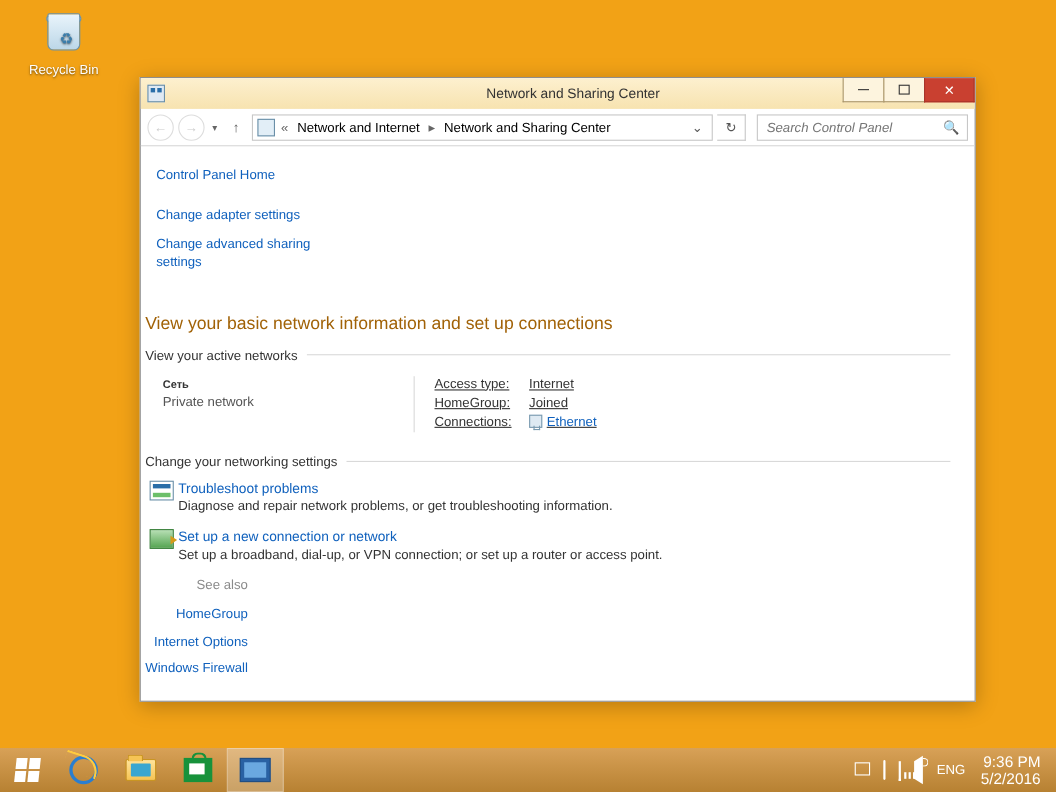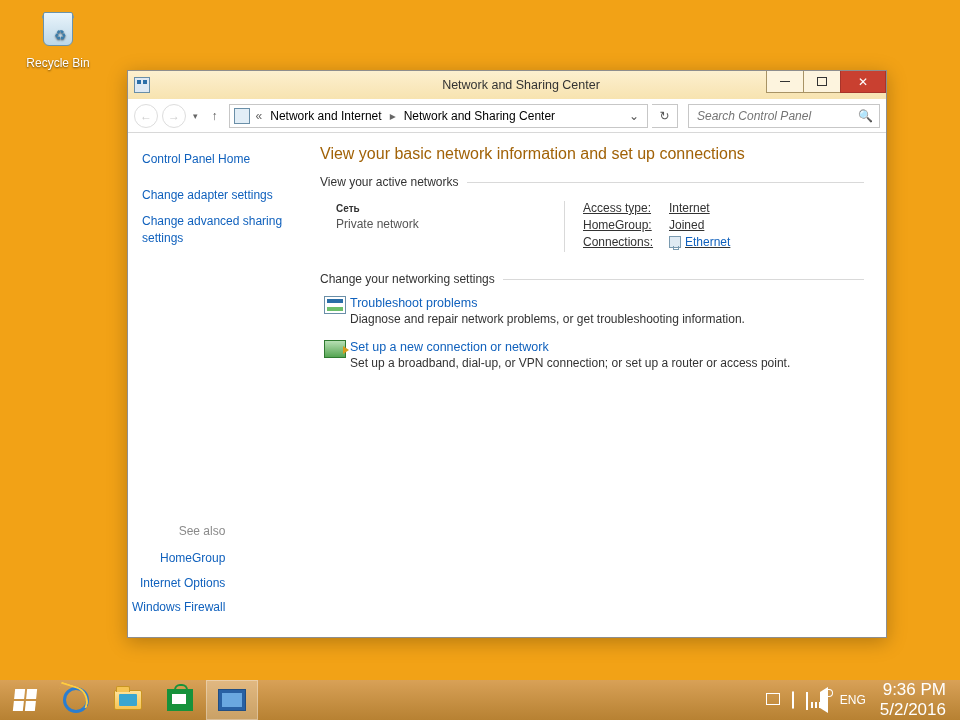--- a/index.html
+++ b/index.html
@@ -35,21 +35,21 @@
   .addrbar { flex:1; height:24px; border:1px solid #c7c7c7; display:flex; align-items:center; padding:0 4px; gap:4px; background:#fff; }
   .addrbar .addr-icon { width:16px; height:16px; background:#e2eef7; border:1px solid #6a8fa8; }
   .crumb { color:#000; cursor:pointer; padding:1px 2px; }
   .chev { color:#666; padding:0 2px; }
   .addr-drop { margin-left:auto; color:#555; padding:0 4px; cursor:pointer; }
   .refresh { width:26px; height:24px; border:1px solid #c7c7c7; border-left:none; display:flex; align-items:center; justify-content:center; cursor:pointer; color:#555; }
   .searchbox { width:192px; height:24px; border:1px solid #c7c7c7; display:flex; align-items:center; padding:0 6px; margin-left:6px; background:#fff; }
   .searchbox input { flex:1; border:none; outline:none; font-size:12px; font-style:italic; color:#777; background:transparent; }
   .searchbox .mag { color:#555; }
 
-  .body { display:flex; height:calc(100% - 28px - 34px); }
+  .body { display:flex; height:calc(100% - 28px - 34px);flex-direction:column; }
   .sidebar { width:188px; padding:18px 14px; }
   .sidelink { color:#1061bd; margin-bottom:10px; cursor:pointer; font-size:12px; line-height:1.35; }
   .seealso-head { color:#8a8a8a; margin-top:0; margin-bottom:12px; }
   .seealso-wrap { position:absolute; bottom:14px; left:4px;text-align:right; }
   .seealso-wrap .sidelink{margin-bottom:8px;}
 
   .content { flex:1; padding:12px 22px 14px 4px; color:#333; position:relative; }
   .content h1 { color:#a16207; font-weight:normal; font-size:16px; margin:0 0 12px 0; }
   .group-caption { color:#333; font-size:12px; margin-bottom:2px; display:flex; align-items:center; }
   .group-caption .line { flex:1; height:1px; background:#d9d9d9; margin-left:8px; }
@@ -91,21 +91,21 @@
   .folder-icon:after{content:"";position:absolute;top:3px;left:4px;width:18px;height:12px;background:#3aa6d0;border-radius:1px;}
   .store-icon{width:26px;height:22px;background:#17923b;position:relative;}
   .store-icon:before{content:"";position:absolute;top:-5px;left:7px;width:10px;height:5px;border:2px solid #17923b;border-bottom:none;border-radius:6px 6px 0 0;}
   .store-icon:after{content:"";position:absolute;top:5px;left:5px;width:14px;height:10px;background:#fff;}
   .cp-icon{width:28px;height:22px;background:#2961a3;border:1px solid #214e82;position:relative;}
   .cp-icon:after{content:"";position:absolute;top:3px;left:3px;width:20px;height:14px;background:#6aa8e0;}
 
   .tray { margin-left:auto; display:flex; align-items:center; color:#fff; height:100%; padding-right:6px;justify-content:center; }
   .tray .t-icon { padding:0 6px; font-size:14px; cursor:pointer; }
   .tray .lang { padding:0 6px; font-size:12px; cursor:pointer; }
-  .tray .clock { text-align:right; padding:0 8px; line-height:1.15; font-size:17px; cursor:pointer; }
+  .tray .clock { text-align:right; padding:0 8px; line-height:1.15; font-size:14px; cursor:pointer; }
   .flag{width:14px;height:12px;border:1px solid #fff;display:inline-block;}
   .action-center{width:14px;height:14px;border:1.5px solid #fff;border-radius:1px;}
   .net-tray{width:14px;height:12px;border-bottom:2px solid #fff;border-left:2px solid #fff;position:relative;}
   .net-tray:after{content:"";position:absolute;left:3px;bottom:0;width:2px;height:6px;background:#fff;box-shadow:4px 0 0 #fff,8px 0 0 #fff;}
   .spk{width:0;height:0;border-top:5px solid transparent;border-bottom:5px solid transparent;border-right:8px solid #fff;position:relative;}
   .spk:after{content:"";position:absolute;left:8px;top:-3px;width:4px;height:6px;border:1.5px solid #fff;border-left:none;border-radius:0 6px 6px 0;}
 </style>
 </head>
 <body>
 

